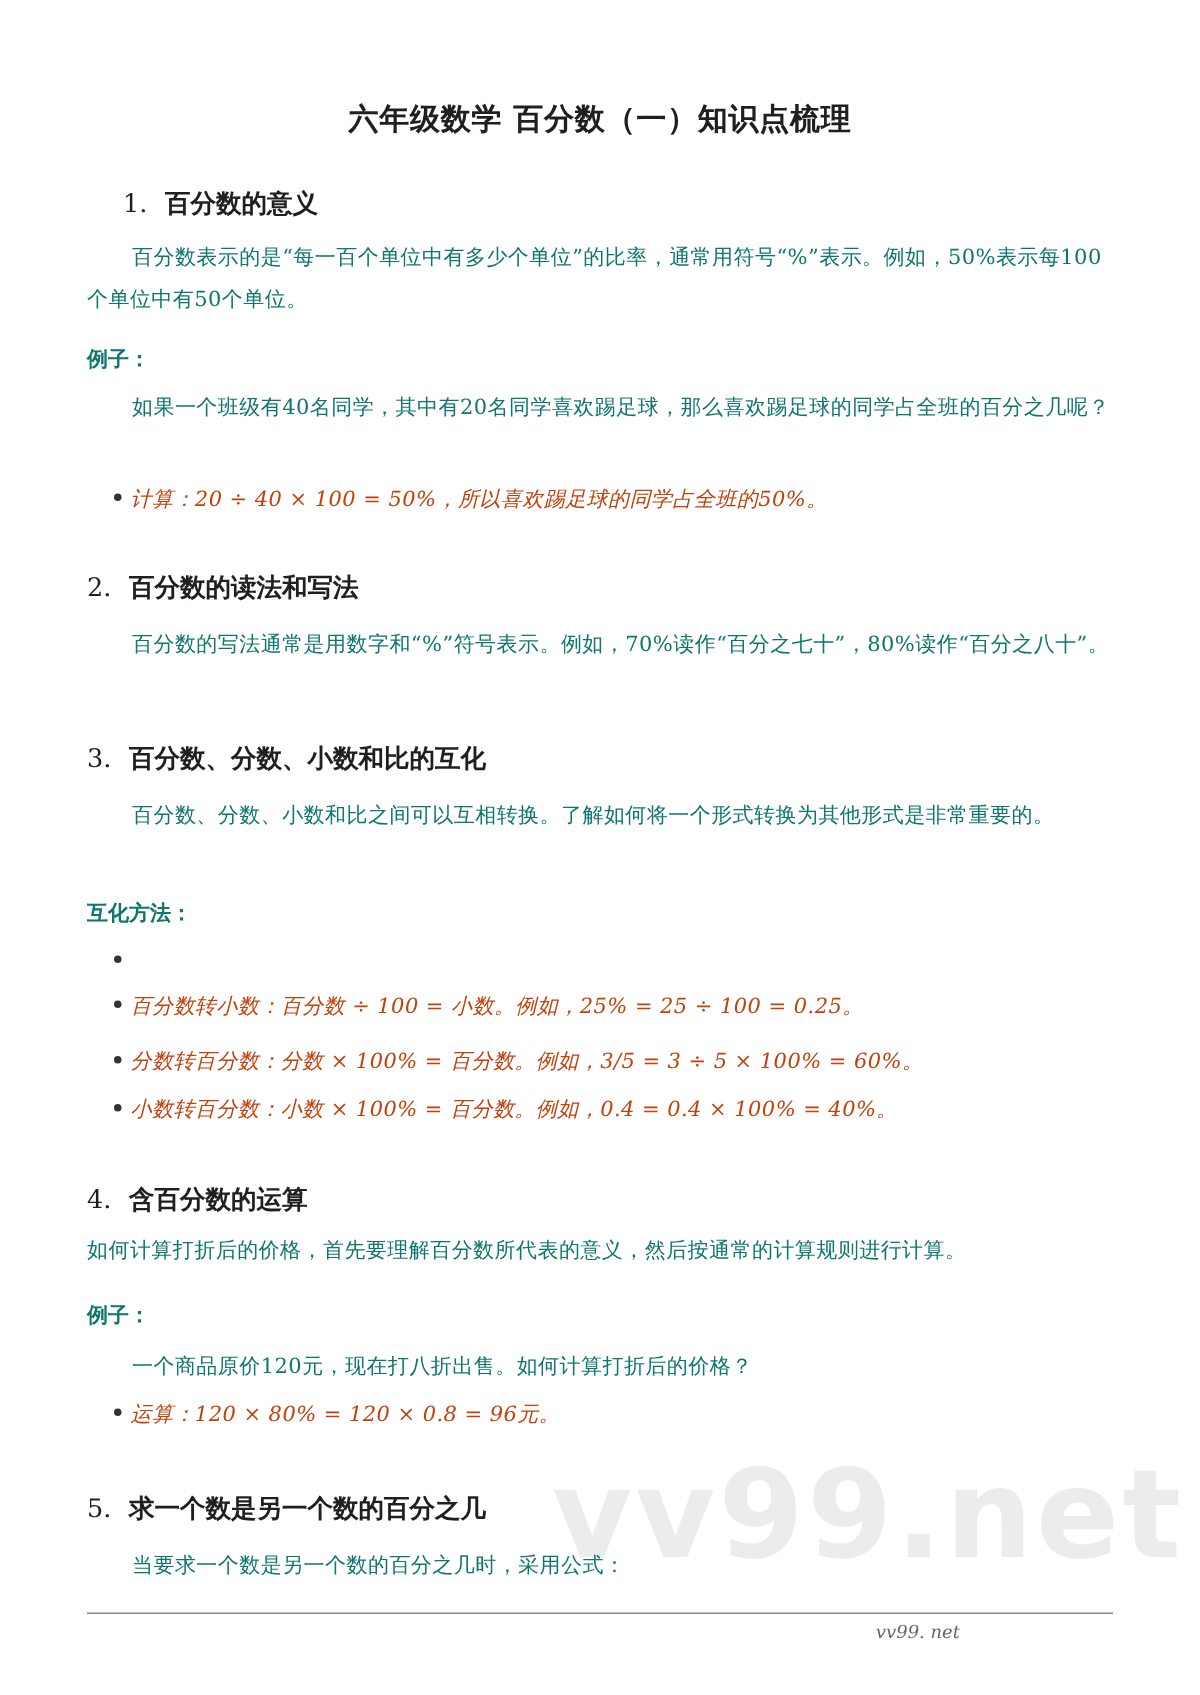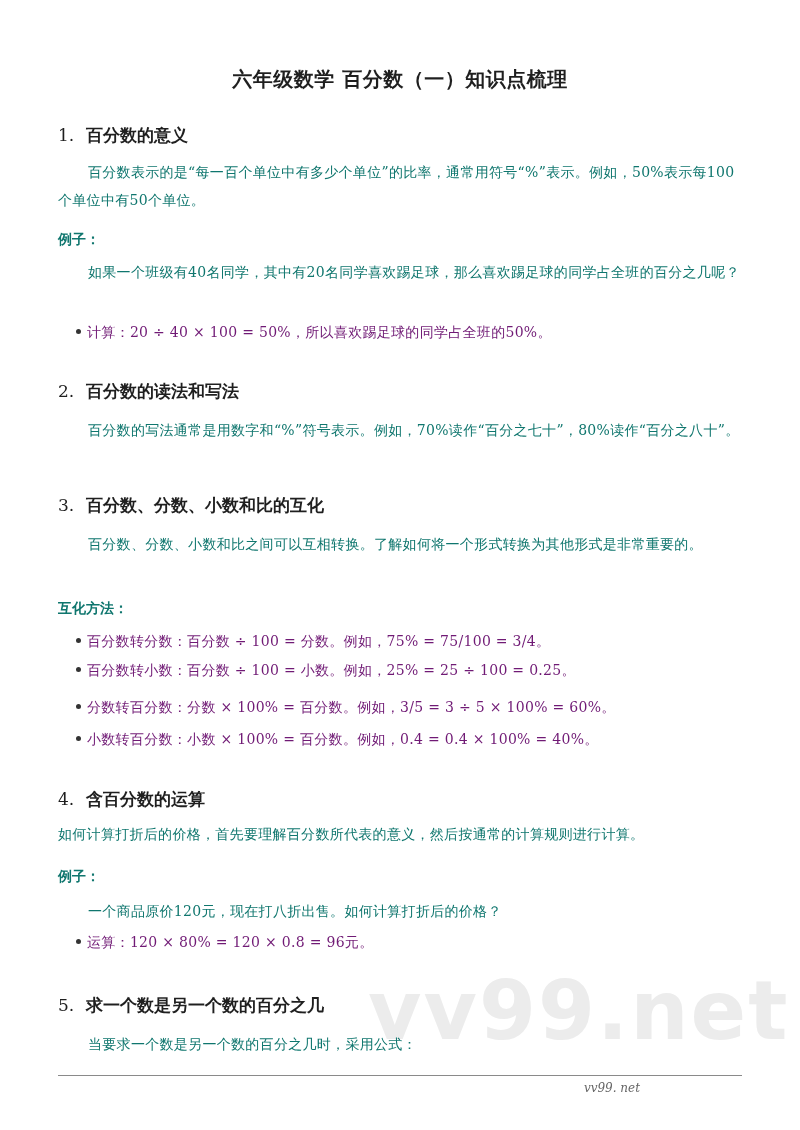--- a/index.html
+++ b/index.html
@@ -5,52 +5,52 @@
     * { margin:0; padding:0; box-sizing:border-box; }
     html, body { width:800px; height:1130px; background:#ffffff; overflow:hidden; }
     body { position:relative; font-family:"DejaVu Serif", "Liberation Serif", serif; color:#2a2a2a; }
     .page { position:absolute; left:0; top:0; width:700px; height:1130px; }
     .title { position:absolute; top:66px; left:0; width:800px; text-align:center; font-family:"DejaVu Sans", "Liberation Sans", sans-serif; font-size:20px; font-weight:bold; color:#1f1f1f; letter-spacing:0.5px; }
     .h2 { position:absolute; left:58px; font-family:"DejaVu Sans", "Liberation Sans", sans-serif; font-size:17px; font-weight:bold; color:#1f1f1f; }
     .h2 .num { display:inline-block; width:28px; font-family:"DejaVu Serif", serif; font-weight:normal; }
     .p { position:absolute; left:58px; width:688px; font-size:14px; line-height:28px; color:#0f766e; letter-spacing:0.3px; }
     .p.indent { text-indent:30px; }
     .h3 { position:absolute; left:58px; font-family:"DejaVu Sans", "Liberation Sans", sans-serif; font-size:14px; font-weight:bold; color:#0f766e; }
-    .bullet { position:absolute; left:76px; font-size:14px; color:#701a75; letter-spacing:0.3px; white-space:nowrap; }
+    .bullet { position:absolute; left:76px; font-size:14px; color:#c2410c; letter-spacing:0.3px; white-space:nowrap;font-style:italic; }
     .bullet .dot { display:inline-block; width:5px; height:5px; border-radius:50%; background:#333; vertical-align:middle; margin-right:6px; position:relative; top:-2px; }
     .watermark { position:absolute; left:368px; top:970px; font-family:"DejaVu Sans", "Liberation Sans", sans-serif; font-size:82px; font-weight:bold; color:#ececec; letter-spacing:2px; line-height:1; }
     .footer-rule { position:absolute; left:58px; top:1075px; width:684px; height:1px; background:#8a8a8a; }
     .footer-text { position:absolute; right:60px; top:1081px; font-family:"DejaVu Serif", serif; font-style:italic; font-size:12px; color:#666; }
   </style>
 </head>
 <body>
 
 <div class="page">
 
   <div class="title">六年级数学 百分数（一）知识点梳理</div>
 
-  <div class="h2" style="top:124px;">
+  <div class="h2" style="top:124px;margin-left:24px;">
     <span class="num">1.</span><span>百分数的意义</span>
   </div>
   <div class="p indent" style="top:158px;">百分数表示的是“每一百个单位中有多少个单位”的比率，通常用符号“%”表示。例如，50%表示每100个单位中有50个单位。</div>
   <div class="h3" style="top:231px;">例子：</div>
   <div class="p indent" style="top:258px;">如果一个班级有40名同学，其中有20名同学喜欢踢足球，那么喜欢踢足球的同学占全班的百分之几呢？</div>
   <div class="bullet" style="top:324px;"><span class="dot"></span><span>计算：20 ÷ 40 × 100 = 50%，所以喜欢踢足球的同学占全班的50%。</span></div>
 
   <div class="h2" style="top:380px;">
     <span class="num">2.</span><span>百分数的读法和写法</span>
   </div>
   <div class="p indent" style="top:416px;">百分数的写法通常是用数字和“%”符号表示。例如，70%读作“百分之七十”，80%读作“百分之八十”。</div>
 
   <div class="h2" style="top:494px;">
     <span class="num">3.</span><span>百分数、分数、小数和比的互化</span>
   </div>
   <div class="p indent" style="top:530px;">百分数、分数、小数和比之间可以互相转换。了解如何将一个形式转换为其他形式是非常重要的。</div>
   <div class="h3" style="top:600px;">互化方法：</div>
-  <div class="bullet" style="top:633px;"><span class="dot"></span><span>百分数转分数：百分数 ÷ 100 = 分数。例如，75% = 75/100 = 3/4。</span></div>
+  <div class="bullet" style="top:633px;"><span class="dot"></span></div>
   <div class="bullet" style="top:662px;text-align:center;"><span class="dot"></span><span>百分数转小数：百分数 ÷ 100 = 小数。例如，25% = 25 ÷ 100 = 0.25。</span></div>
   <div class="bullet" style="top:699px;"><span class="dot"></span><span>分数转百分数：分数 × 100% = 百分数。例如，3/5 = 3 ÷ 5 × 100% = 60%。</span></div>
   <div class="bullet" style="top:731px;"><span class="dot"></span><span>小数转百分数：小数 × 100% = 百分数。例如，0.4 = 0.4 × 100% = 40%。</span></div>
 
   <div class="h2" style="top:788px;">
     <span class="num">4.</span><span>含百分数的运算</span>
   </div>
   <div class="p" style="top:820px;">如何计算打折后的价格，首先要理解百分数所代表的意义，然后按通常的计算规则进行计算。</div>
   <div class="h3" style="top:868px;">例子：</div>
   <div class="p indent" style="top:897px;">一个商品原价120元，现在打八折出售。如何计算打折后的价格？</div>

